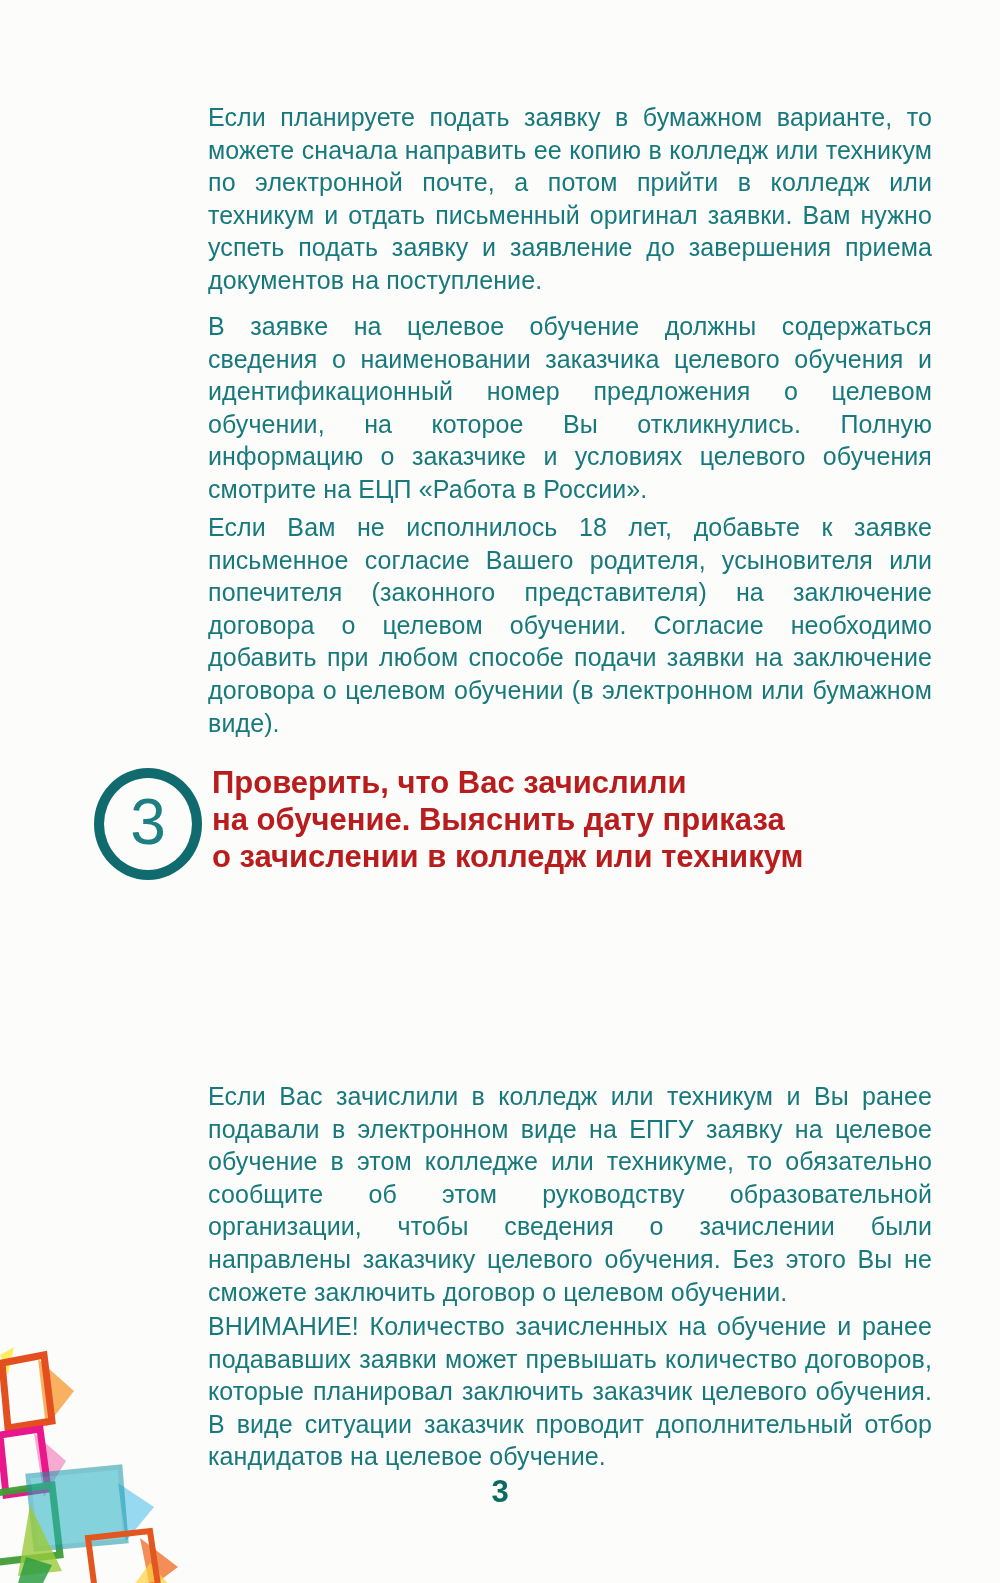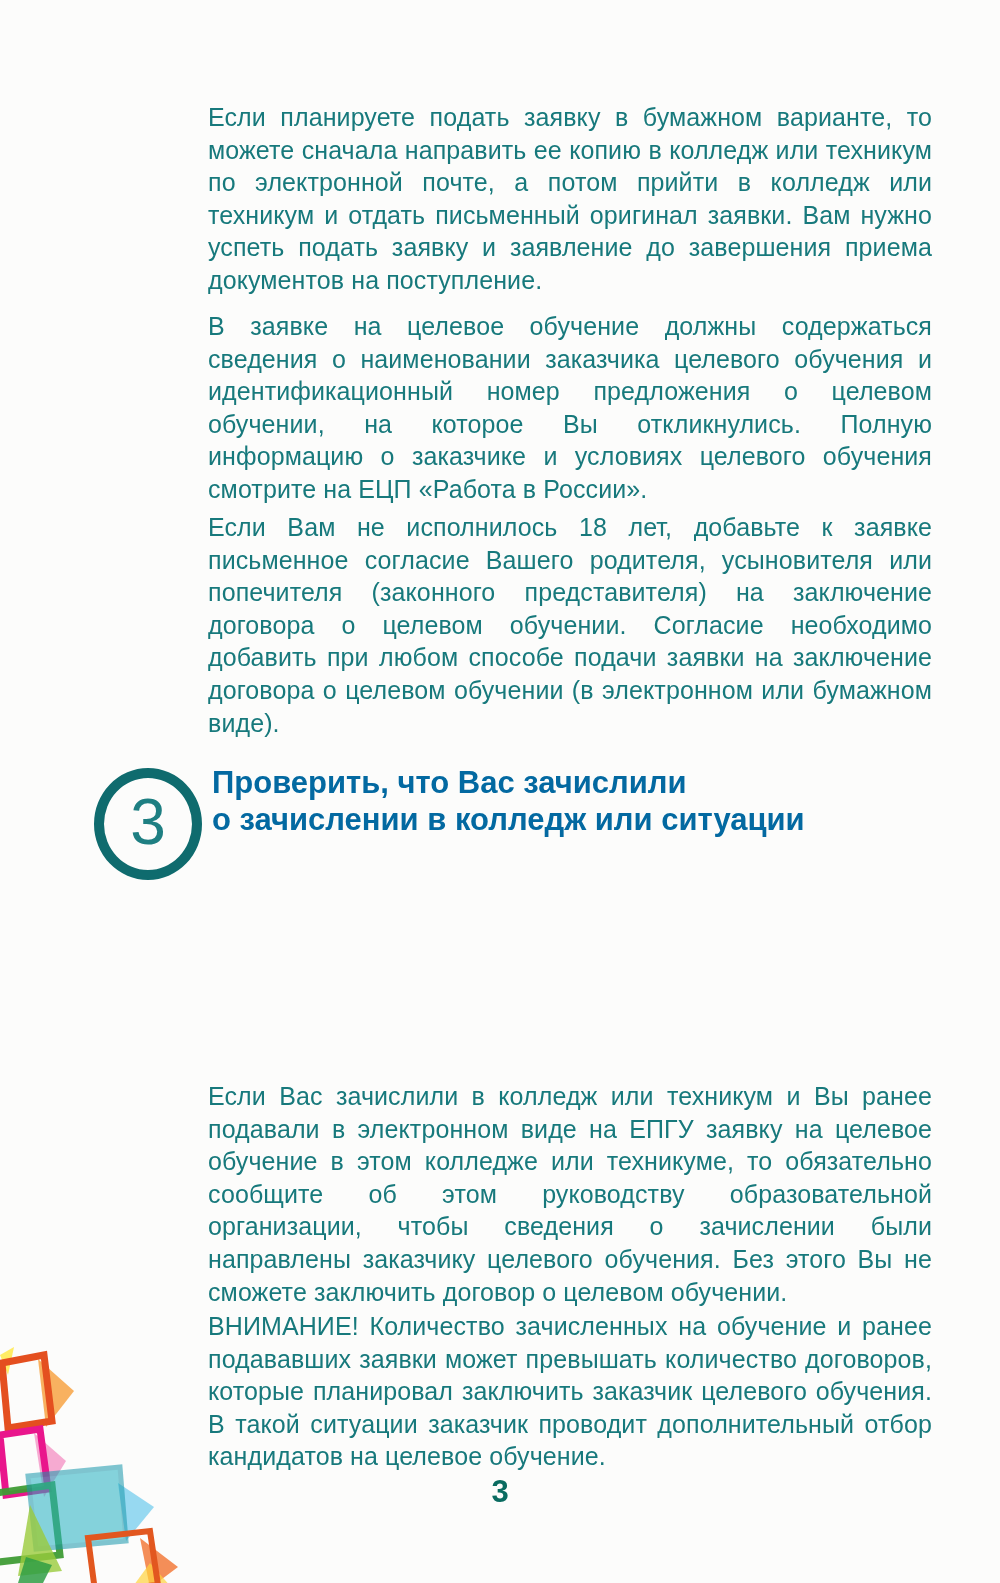--- a/index.html
+++ b/index.html
@@ -32,21 +32,21 @@
     color:#1e7f82;
     font-size:64px;
     line-height:1;
     padding-bottom:4px;
     box-sizing:content-box;
   }
   .step-title{
     position:absolute;
     left:212px;top:764px;
     width:740px;
-    color:#0369a1;
+    color:#b91c1c;
     font-size:31px;
     font-weight:bold;
     line-height:37px;
     text-align:left;
   }
   .page-number{
     position:absolute;
     left:0;top:1474px;
     width:1000px;
     text-align:center;
@@ -68,25 +68,26 @@
   <p class="para" style="top:76px">Если планируете подать заявку в бумажном варианте, то можете сначала направить ее копию в колледж или техникум по электронной почте, а потом прийти в колледж или техникум и отдать письменный оригинал заявки. Вам нужно успеть подать заявку и заявление до завершения приема документов на поступление.</p>
   <p class="para" style="top:285px">В заявке на целевое обучение должны содержаться сведения о наименовании заказчика целевого обучения и идентификационный номер предложения о целевом обучении, на которое Вы откликнулись. Полную информацию о заказчике и условиях целевого обучения смотрите на ЕЦП «Работа в России».</p>
   <p class="para" style="top:486px">Если Вам не исполнилось 18 лет, добавьте к заявке письменное согласие Вашего родителя, усыновителя или попечителя (законного представителя) на заключение договора о целевом обучении. Согласие необходимо добавить при любом способе подачи заявки на заключение договора о целевом обучении (в электронном или бумажном виде).</p>
 
   <div class="step-badge">
     <span>3</span>
   </div>
 
   <div class="step-title">
     <div>Проверить, что Вас зачислили</div>
-    <div>о зачислении в колледж или ситуации</div>
+    <div>на обучение. Выяснить дату приказа</div>
+    <div>о зачислении в колледж или техникум</div>
   </div>
 
   <p class="para" style="top:1055px">Если Вас зачислили в колледж или техникум и Вы ранее подавали в электронном виде на ЕПГУ заявку на целевое обучение в этом колледже или техникуме, то обязательно сообщите об этом руководству образовательной организации, чтобы сведения о зачислении были направлены заказчику целевого обучения. Без этого Вы не сможете заключить договор о целевом обучении.</p>
-  <p class="para" style="top:1285px">ВНИМАНИЕ! Количество зачисленных на обучение и ранее подававших заявки может превышать количество договоров, которые планировал заключить заказчик целевого обучения. В такой ситуации заказчик проводит дополнительный отбор кандидатов на целевое обучение.</p>
+  <p class="para" style="top:1285px">ВНИМАНИЕ! Количество зачисленных на обучение и ранее подававших заявки может превышать количество договоров, которые планировал заключить заказчик целевого обучения. В виде ситуации заказчик проводит дополнительный отбор кандидатов на целевое обучение.</p>
 
   <div class="page-number">3</div>
 
   <svg class="decoration" viewBox="0 0 240 250" xmlns="http://www.w3.org/2000/svg">
 
     <polygon points="0,22 14,14 8,42" fill="#ffe94a" opacity="0.85"></polygon>
     <polygon points="38,26 74,58 46,94" fill="#f6921e" opacity="0.7"></polygon>
     <polygon points="2,30 44,22 52,88 8,95" fill="none" stroke="#e44f1f" stroke-width="7"></polygon>
 
     <polygon points="34,100 66,128 44,164" fill="#f173b5" opacity="0.6"></polygon>

